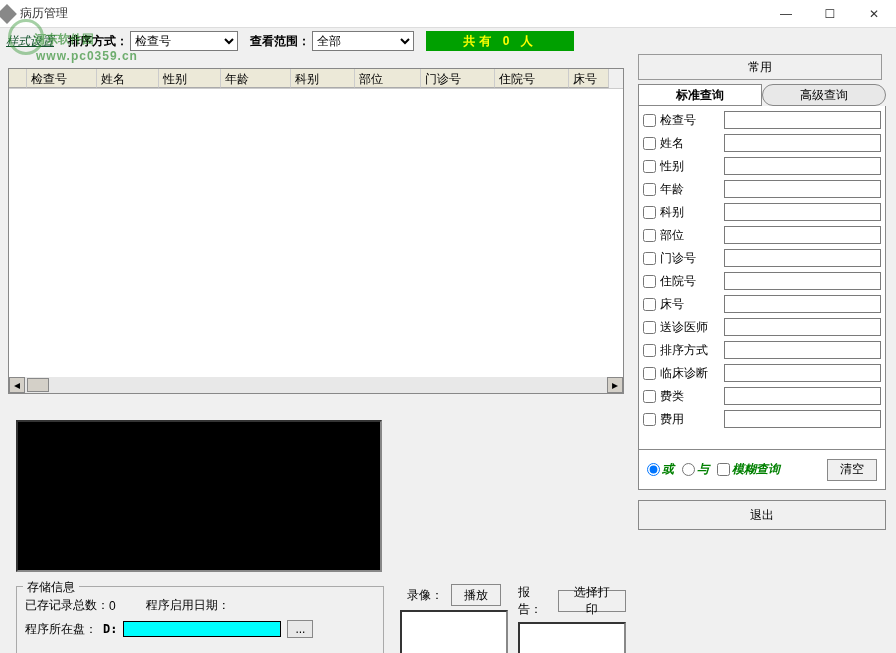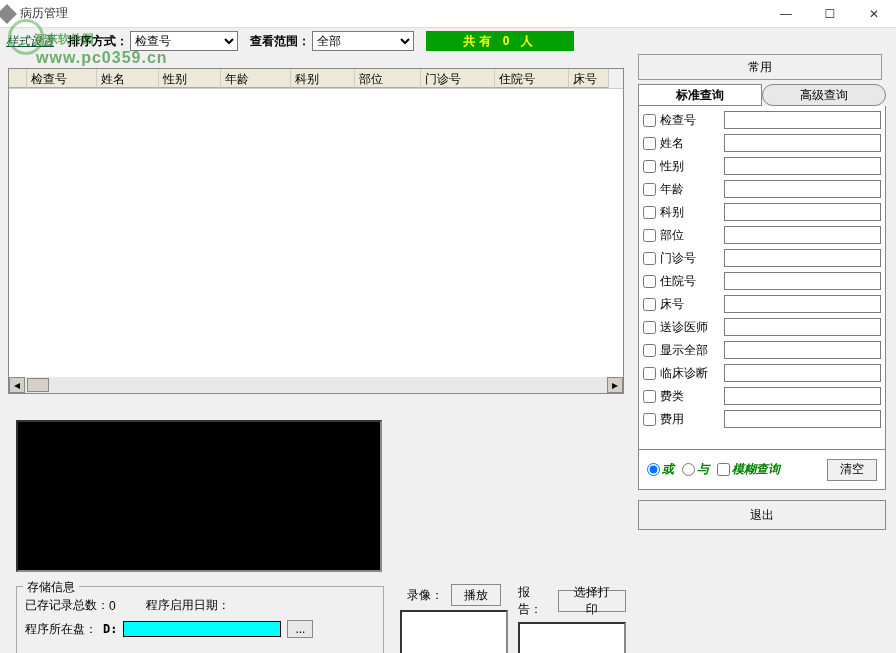--- a/index.html
+++ b/index.html
@@ -4,21 +4,21 @@
 <style>
 * { box-sizing: border-box; margin: 0; padding: 0; font-family: "SimSun", "宋体", sans-serif; font-size: 12px; }
 body { background: #f0f0f0; width: 896px; height: 653px; position: relative; overflow: hidden; }
 
 .titlebar { height: 28px; background: #fff; border-bottom: 1px solid #ddd; display: flex; align-items: center; }
 .titlebar .icon { width: 14px; height: 14px; background: #888; transform: rotate(45deg); margin-right: 6px; }
 .titlebar .title { flex: 1; color: #333; }
 .titlebar .wbtn { width: 44px; height: 28px; display: flex; align-items: center; justify-content: center; color: #333; cursor: pointer; }
 
 .watermark { position: absolute; top: 18px; left: 8px; color: #2a8a2a; font-size: 28px; font-weight: bold; opacity: 0.65; pointer-events: none; font-family: "KaiTi", serif; z-index: 50; }
-.watermark .sub { font-size: 16px; color: #2a8a2a; display: block; margin-top: -6px; margin-left: 28px; letter-spacing: 1px; }
+.watermark .sub { font-size: 12px; color: #2a8a2a; display: block; margin-top: -6px; margin-left: 28px; letter-spacing: 1px; }
 .watermark .circle { display:inline-block; width:36px; height:36px; border:3px solid #3a9a3a; border-radius:50%; vertical-align:middle; position:relative; margin-right:-10px; opacity:.7;}
 
 .toolbar { height: 26px; background: #f0f0f0; display: flex; align-items: center; padding: 0 6px; gap: 2px; position: relative; z-index: 10; }
 .toolbar label { font-weight: bold; }
 .toolbar select { height: 20px; border: 1px solid #7a7a7a; background: #fff; }
 .toolbar .countbox { width: 148px; height: 20px; background: #00a000; color: #ffff00; display: flex; align-items: center; justify-content: center; font-weight: bold; letter-spacing: 4px; margin-left:10px;}
 .toolbar .countbox .num { color: #ffff00; }
 
 .content { position: absolute; top: 54px; left: 0; right: 0; bottom: 0; }
 
@@ -213,21 +213,21 @@
           <span class="ql">床号</span>
           <input class="qi" style="">
         </div>
         <div class="qrow">
           <input type="checkbox" class="cb" style="">
           <span class="ql">送诊医师</span>
           <input class="qi" style="">
         </div>
         <div class="qrow">
           <input type="checkbox" class="cb" style="">
-          <span class="ql">显示全部</span>
+          <span class="ql">排序方式</span>
           <input class="qi" style="">
         </div>
         <div class="qrow">
           <input type="checkbox" class="cb" style="">
           <span class="ql">临床诊断</span>
           <input class="qi" style="">
         </div>
         <div class="qrow">
           <input type="checkbox" class="cb" style="">
           <span class="ql">费类</span>

